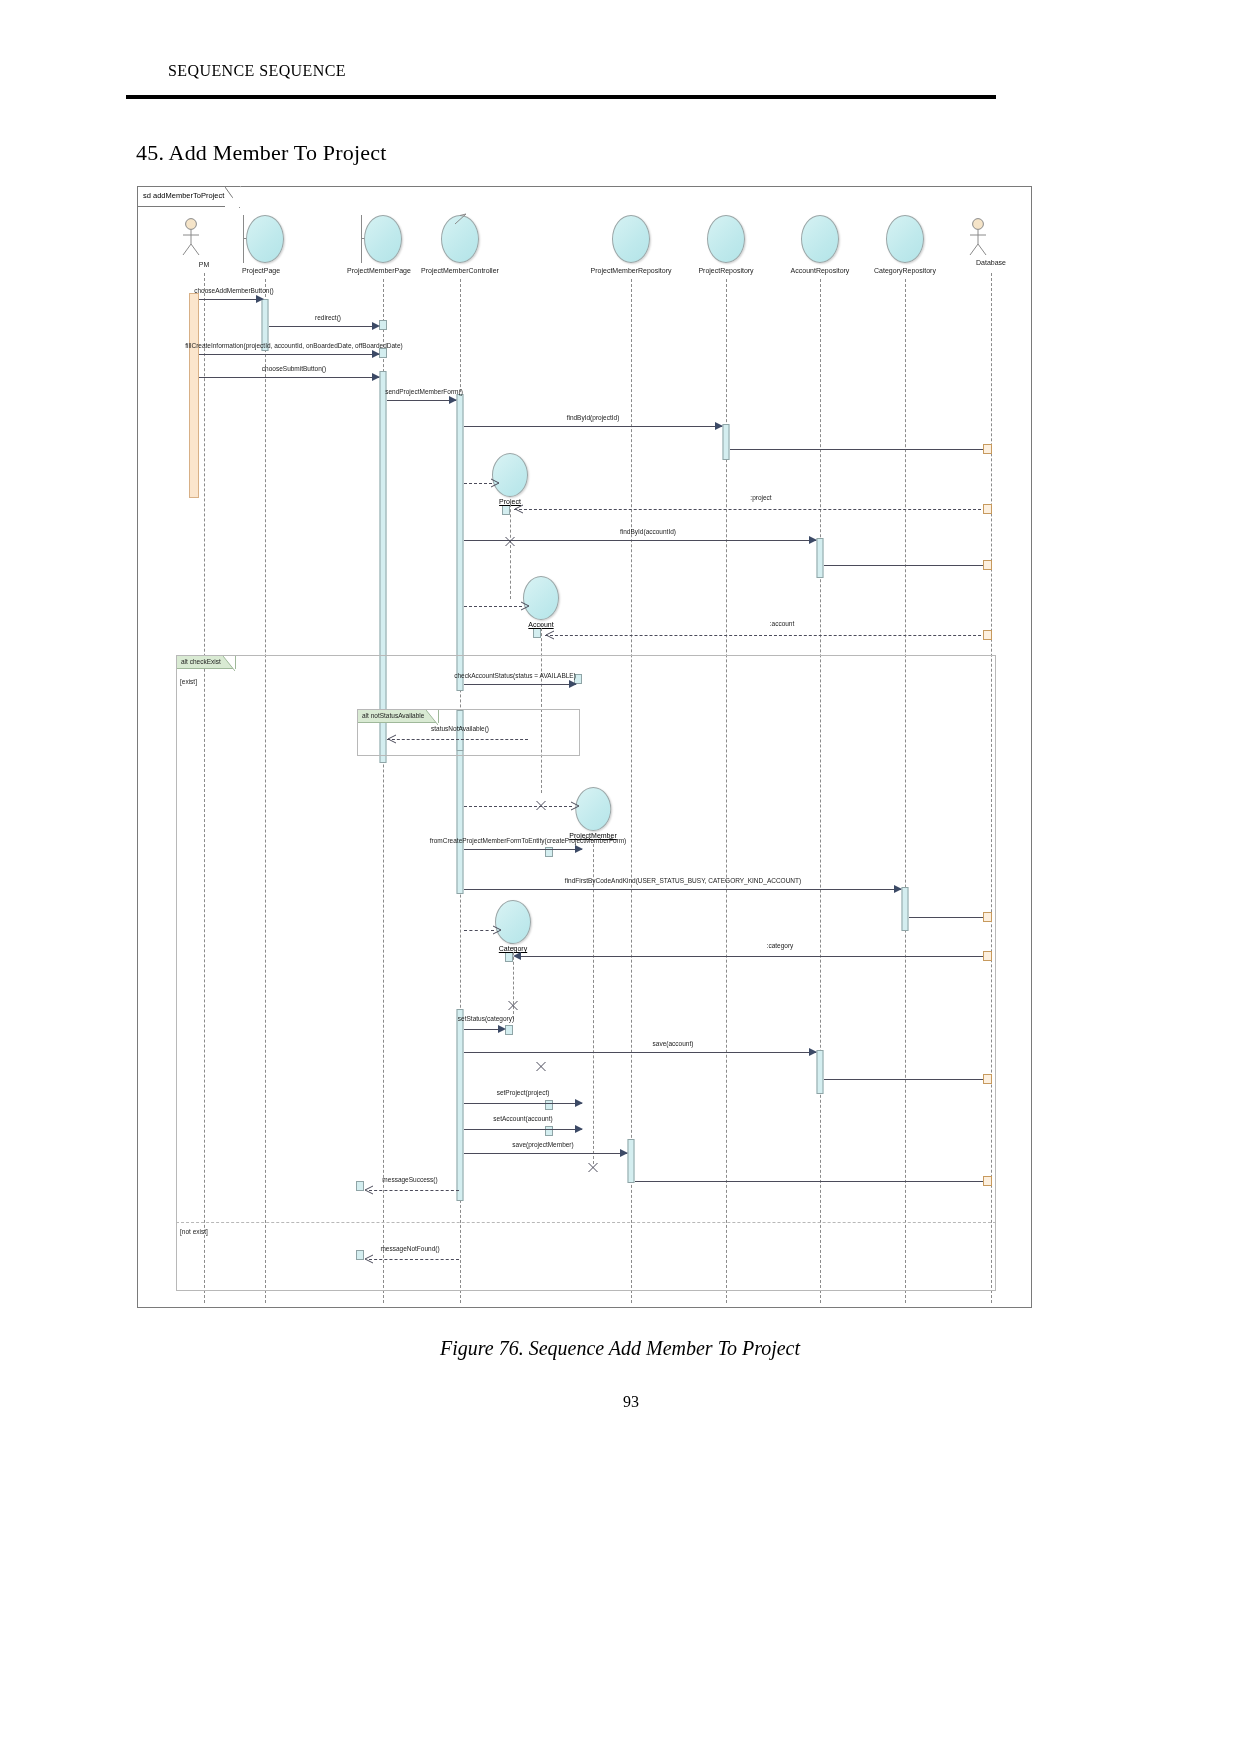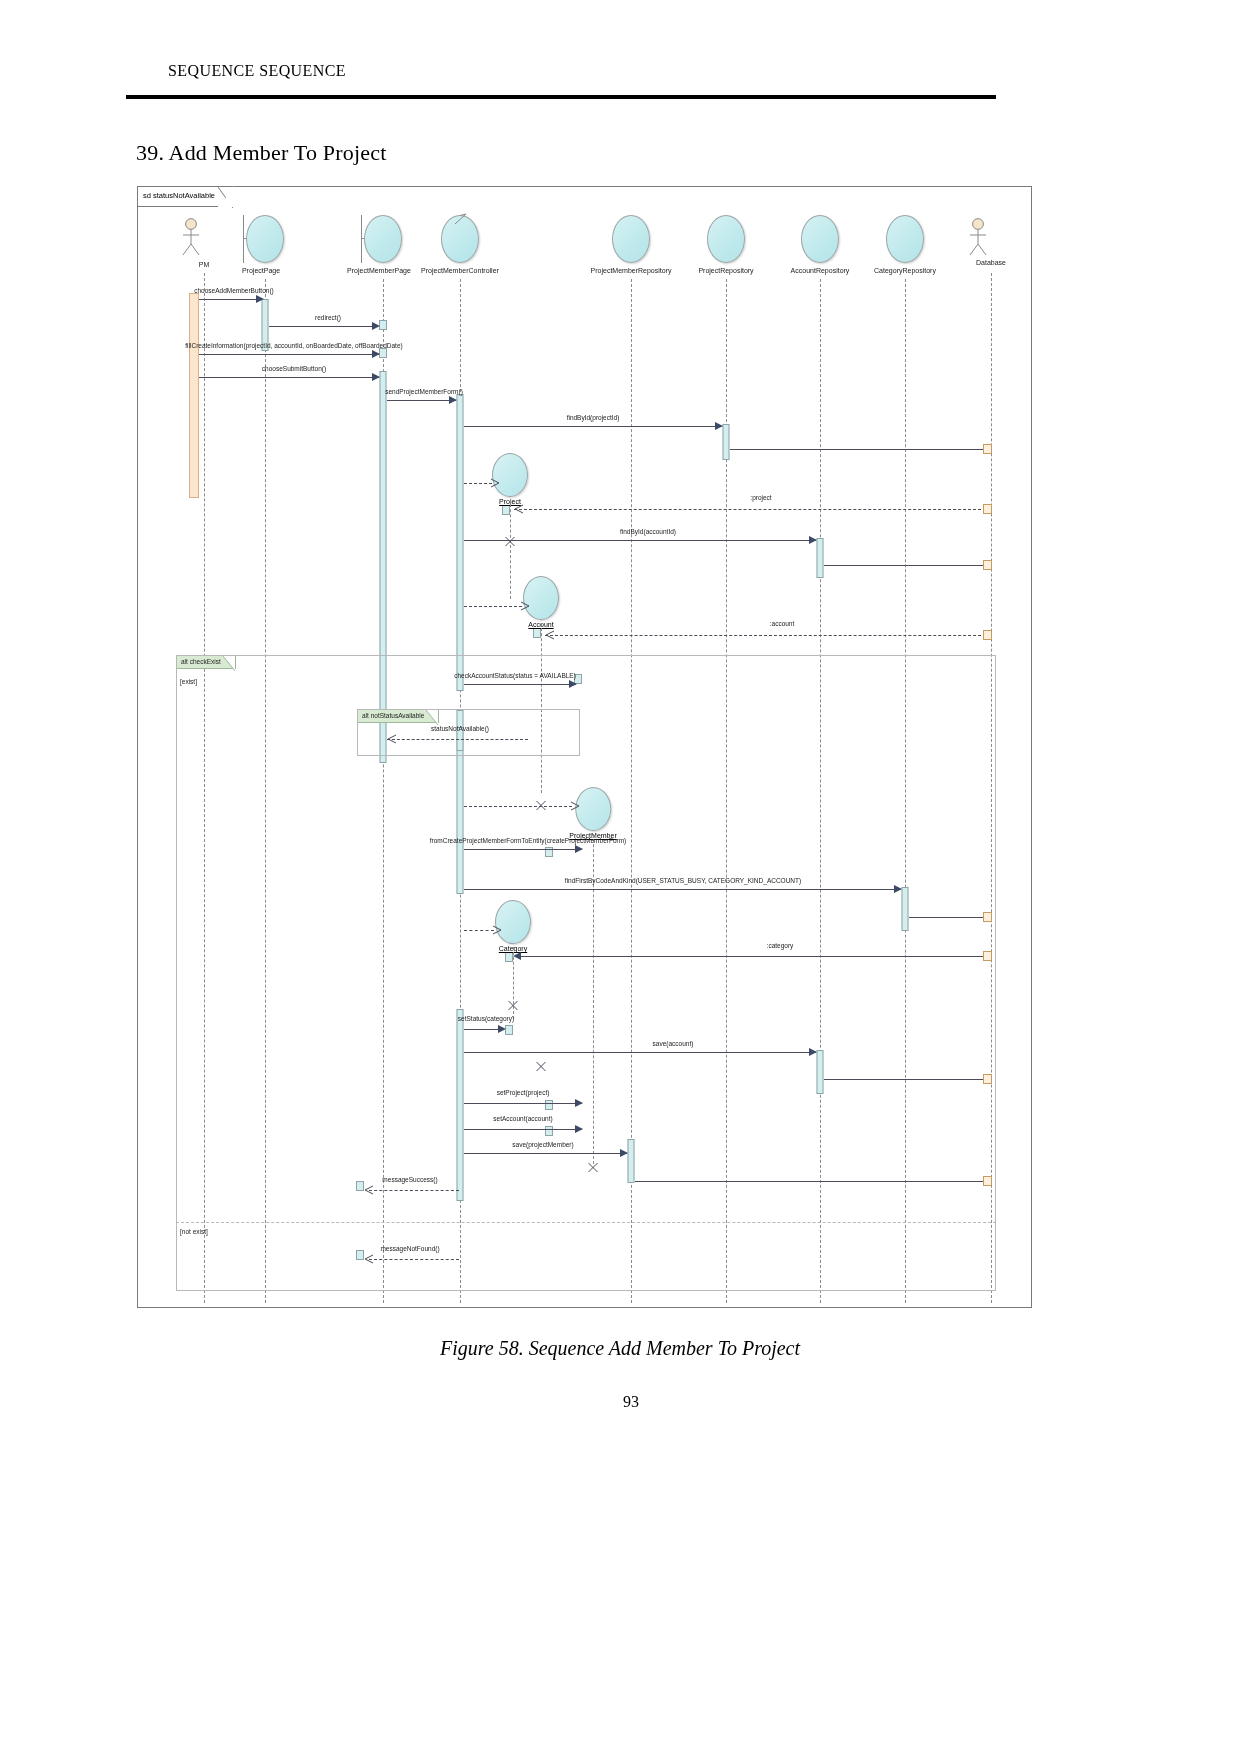--- a/index.html
+++ b/index.html
@@ -150,26 +150,26 @@
   .frag-guard {
     position:absolute; font-size:6.5px; color:#222; white-space:nowrap;
   }
   .frag-div { position:absolute; height:0; border-top:1px dashed #b8b8b8; }
 </style>
 </head>
 <body>
 
 <div id="page-header">SEQUENCE SEQUENCE</div>
 <div id="header-rule"></div>
-<div id="section-title">39. Add Member To Project</div>
+<div id="section-title">45. Add Member To Project</div>
 
 <div id="diagram">
 
   <div id="sd-frame-tab">
-    <span>sd statusNotAvailable</span>
+    <span>sd addMemberToProject</span>
     <span class="tab-cut">
       <svg width="15" height="21">
           <polygon points="0,0 15,0 15,21" fill="#fff" stroke="none"></polygon>
           <line x1="0" y1="0" x2="15" y2="21" stroke="#7a7a7a" stroke-width="1"></line>
         </svg>
     </span>
   </div>
 
   <div class="actor" style="left:53px; top:30px;">
     <svg width="26" height="44" viewBox="0 0 26 44">
@@ -514,14 +514,14 @@
   <div class="msg-label" style="left:272px; top:1058px;">messageNotFound()</div>
   <div class="msg dashed" style="left:231px; top:1072px; width:90px;"></div>
   <div class="arrowhead openl" style="left:226px; top:1067px;">
     <svg width="10" height="10" viewBox="0 0 10 10">
         <path d="M9 1 L1 5 L9 9" fill="none" stroke="#4b4b5a" stroke-width="1"></path>
       </svg>
   </div>
 
 </div>
 
-<div id="figure-caption">Figure 58. Sequence Add Member To Project</div>
+<div id="figure-caption">Figure 76. Sequence Add Member To Project</div>
 <div id="page-number">93</div>
 
 </body></html>

